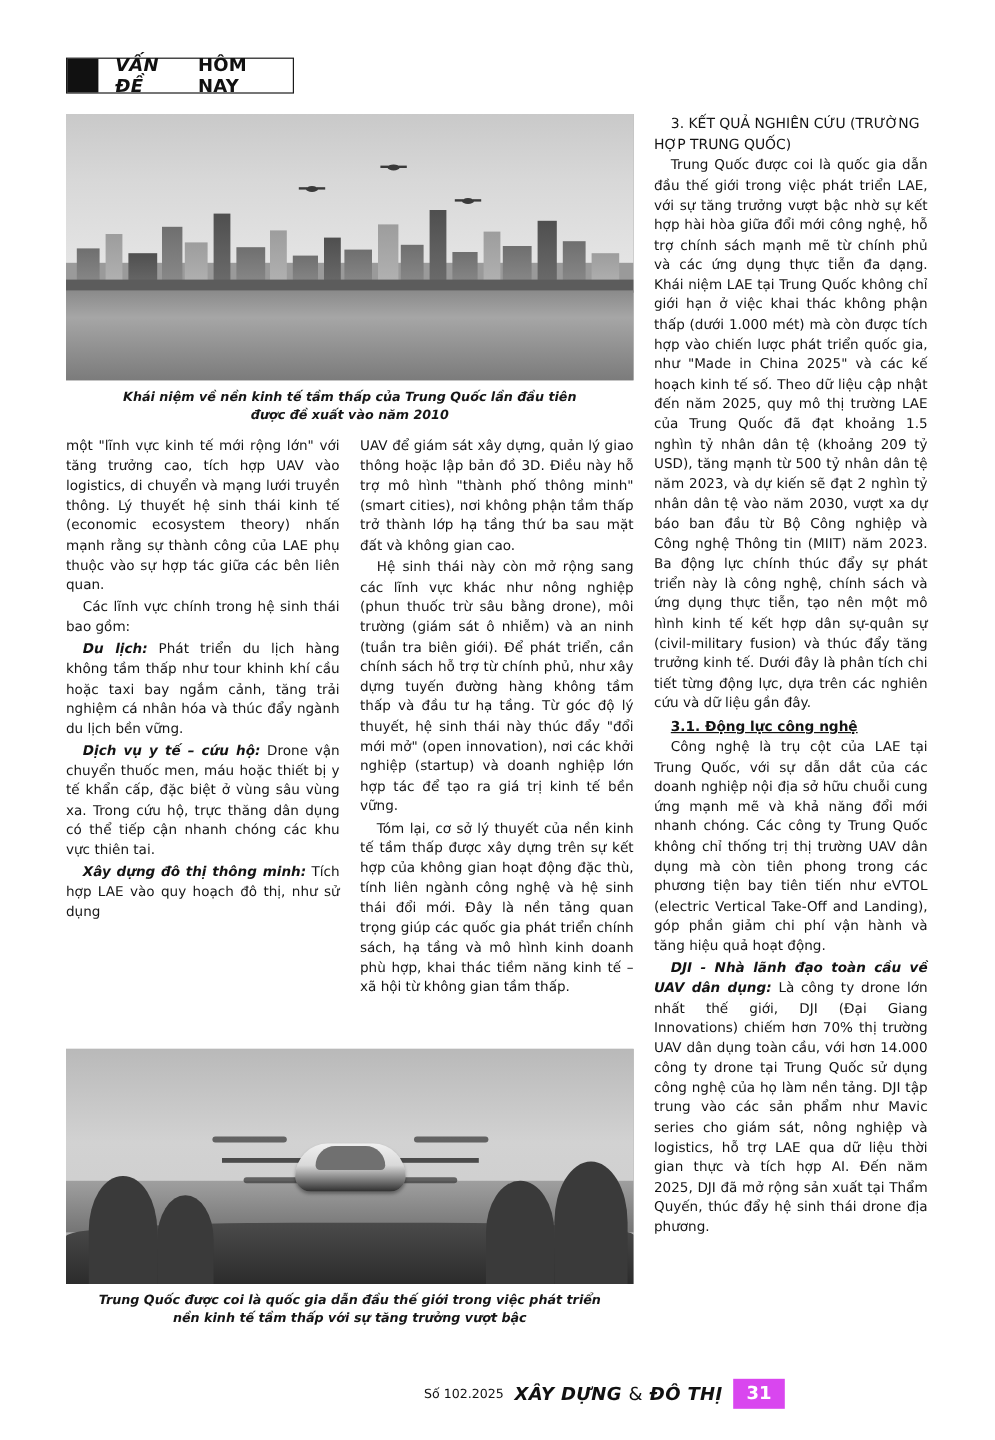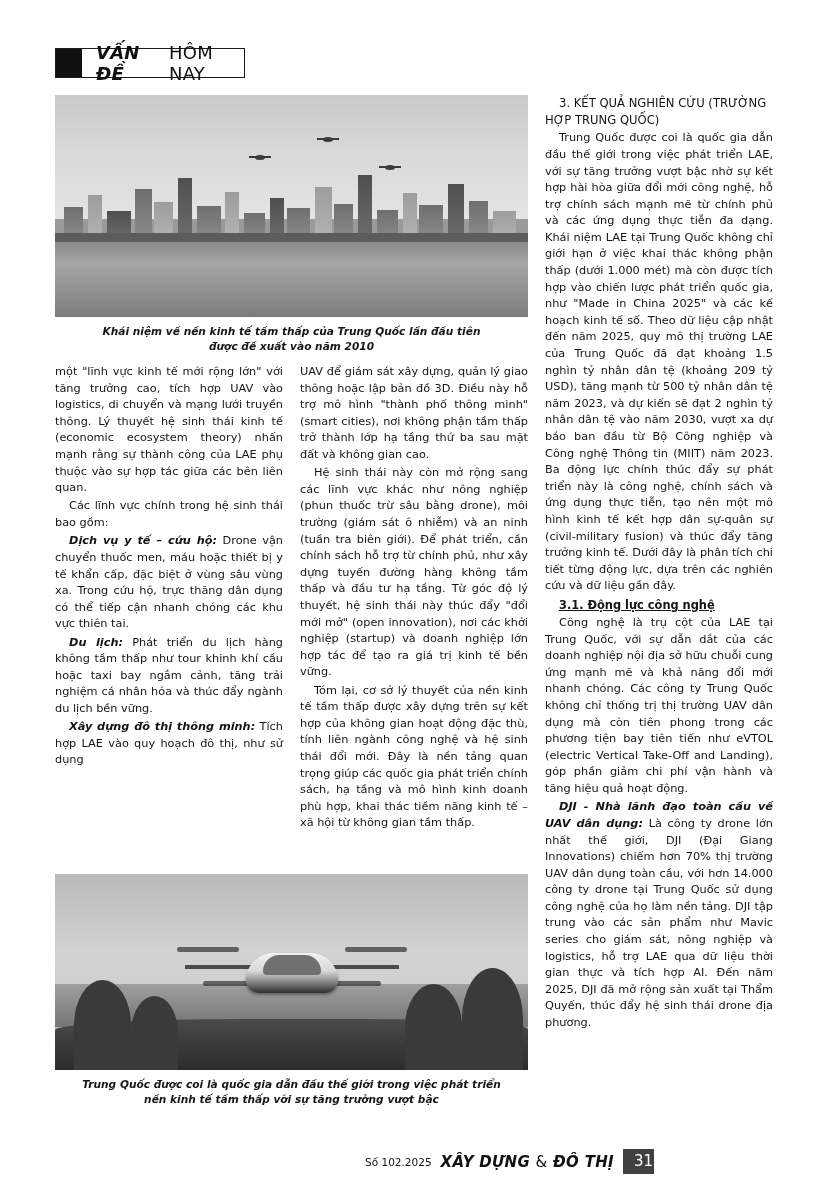--- a/index.html
+++ b/index.html
@@ -37,31 +37,31 @@
   }
   .header-swatch {
     width: 26px;
     background: #111;
   }
   .header-text {
     flex: 1;
     display: flex;
     align-items: center;
     padding-left: 14px;
-    font-size: 18px;
+    font-size: 15px;
     letter-spacing: 0.2px;
     color: #111;
   }
   .header-text .bold-part {
     font-weight: bold;
     font-style: italic;
     margin-right: 5px;
   }
   .header-text .light-part {
-    font-weight: normal;
+    font-weight: bold;
   }
 
   
   .col {
     position: absolute;
     font-size: 11.3px;
     line-height: 1.47;
     text-align: justify;
     color: #141414;
   }
@@ -240,25 +240,25 @@
   }
   .footer-brand {
     font-size: 15px;
     font-weight: bold;
     font-style: italic;
     color: #111;
     letter-spacing: 0.3px;
   }
   .footer-brand .amp { font-weight: normal; font-style: normal; }
   .footer-page {
-    background: #404040;
+    background: #d946ef;
     color: #fff;
     font-size: 15px;
-    font-weight: normal;
-    padding: 3px 1px 4px 11px;
+    font-weight: bold;
+    padding: 3px 11px 4px 11px;
     min-width: 18px;
     text-align: center;
   }
 </style>
 </head>
 <body>
 
 <div class="page">
 
   <div class="header">
@@ -300,22 +300,22 @@
       <div class="drone-dot" style="left:268px;top:42px;"></div>
       <div class="drone-dot" style="left:330px;top:70px;"></div>
     </div>
     <div class="caption">Khái niệm về nền kinh tế tầm thấp của Trung Quốc lần đầu tiên
 được đề xuất vào năm 2010</div>
   </div>
 
   <div class="col" id="col1">
     <p class="noindent">một "lĩnh vực kinh tế mới rộng lớn" với tăng trưởng cao, tích hợp UAV vào logistics, di chuyển và mạng lưới truyền thông. Lý thuyết hệ sinh thái kinh tế (economic ecosystem theory) nhấn mạnh rằng sự thành công của LAE phụ thuộc vào sự hợp tác giữa các bên liên quan.</p>
     <p>Các lĩnh vực chính trong hệ sinh thái bao gồm:</p>
+    <p><span class="lead">Du lịch:</span><span> Phát triển du lịch hàng không tầm thấp như tour khinh khí cầu hoặc taxi bay ngắm cảnh, tăng trải nghiệm cá nhân hóa và thúc đẩy ngành du lịch bền vững.</span></p>
     <p><span class="lead">Dịch vụ y tế – cứu hộ:</span><span> Drone vận chuyển thuốc men, máu hoặc thiết bị y tế khẩn cấp, đặc biệt ở vùng sâu vùng xa. Trong cứu hộ, trực thăng dân dụng có thể tiếp cận nhanh chóng các khu vực thiên tai.</span></p>
-    <p><span class="lead">Du lịch:</span><span> Phát triển du lịch hàng không tầm thấp như tour khinh khí cầu hoặc taxi bay ngắm cảnh, tăng trải nghiệm cá nhân hóa và thúc đẩy ngành du lịch bền vững.</span></p>
     <p><span class="lead">Xây dựng đô thị thông minh:</span><span> Tích hợp LAE vào quy hoạch đô thị, như sử dụng</span></p>
   </div>
 
   <div class="col" id="col2">
     <p class="noindent">UAV để giám sát xây dựng, quản lý giao thông hoặc lập bản đồ 3D. Điều này hỗ trợ mô hình "thành phố thông minh" (smart cities), nơi không phận tầm thấp trở thành lớp hạ tầng thứ ba sau mặt đất và không gian cao.</p>
     <p>Hệ sinh thái này còn mở rộng sang các lĩnh vực khác như nông nghiệp (phun thuốc trừ sâu bằng drone), môi trường (giám sát ô nhiễm) và an ninh (tuần tra biên giới). Để phát triển, cần chính sách hỗ trợ từ chính phủ, như xây dựng tuyến đường hàng không tầm thấp và đầu tư hạ tầng. Từ góc độ lý thuyết, hệ sinh thái này thúc đẩy "đổi mới mở" (open innovation), nơi các khởi nghiệp (startup) và doanh nghiệp lớn hợp tác để tạo ra giá trị kinh tế bền vững.</p>
     <p>Tóm lại, cơ sở lý thuyết của nền kinh tế tầm thấp được xây dựng trên sự kết hợp của không gian hoạt động đặc thù, tính liên ngành công nghệ và hệ sinh thái đổi mới. Đây là nền tảng quan trọng giúp các quốc gia phát triển chính sách, hạ tầng và mô hình kinh doanh phù hợp, khai thác tiềm năng kinh tế – xã hội từ không gian tầm thấp.</p>
   </div>
 
   <div class="col" id="col3">

